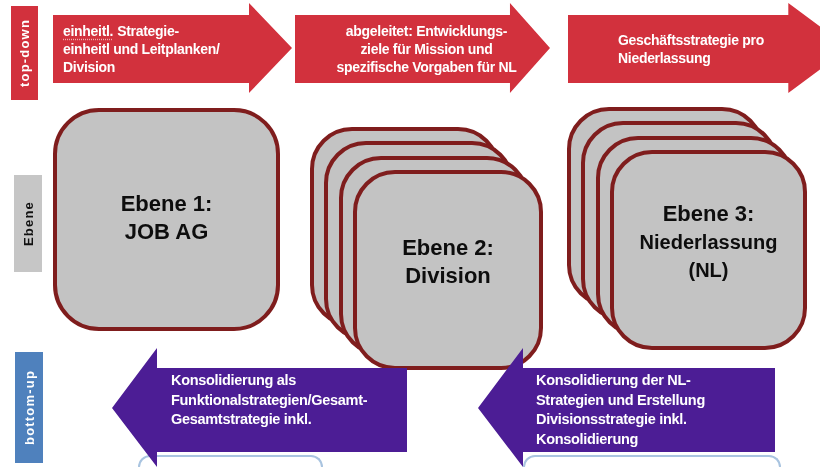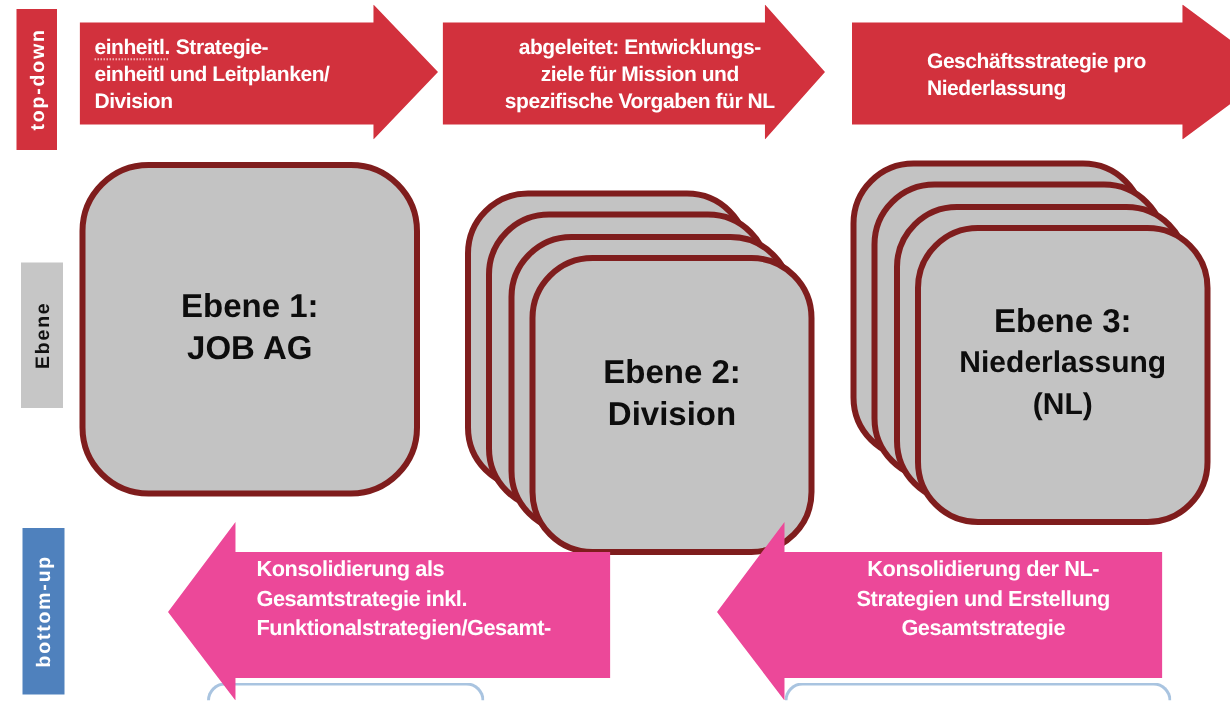--- a/index.html
+++ b/index.html
@@ -26,26 +26,26 @@
   .ar1 { left:53px;  width:239px; clip-path:polygon(0% 13.3%, 82% 13.3%, 82% 0%, 100% 50%, 82% 100%, 82% 88.9%, 0% 88.9%); }
   .ar2 { left:295px; width:255px; clip-path:polygon(0% 13.3%, 84.3% 13.3%, 84.3% 0%, 100% 50%, 84.3% 100%, 84.3% 88.9%, 0% 88.9%);text-align:center; }
   .ar3 { left:568px; width:245px; clip-path:polygon(0% 13.3%, 78.4% 13.3%, 78.4% 0%, 100% 50%, 78.4% 100%, 78.4% 88.9%, 0% 88.9%);padding-left:36px; }
   .ar1 .txt { padding:19px 0 0 10px; }
   .ar2 .txt { padding:19px 0 0 8px; }
   .ar3 .txt { padding:28px 0 0 14px; }
   .u-dotted { text-decoration:underline dotted rgba(255,215,215,0.75); text-underline-offset:3px; }
   .gap { margin-left:4px; }
 
   
-  .arrow-blue { background:#ec4899; top:348px; height:119px;
+  .arrow-blue { background:#4c1d95; top:348px; height:119px;
                 font-size:14.5px; line-height:19.5px; }
   .ab1 { left:112px; width:295px; clip-path:polygon(0% 50.4%, 15.25% 0%, 15.25% 16.8%, 100% 16.8%, 100% 87.4%, 15.25% 87.4%, 15.25% 100%); }
   .ab2 { left:478px; width:297px; clip-path:polygon(0% 50.4%, 15.15% 0%, 15.15% 16.8%, 100% 16.8%, 100% 87.4%, 15.15% 87.4%, 15.15% 100%); }
   .ab1 .txt { padding:23px 0 0 59px; }
-  .ab2 .txt { padding:23px 0 0 58px;text-align:center; }
+  .ab2 .txt { padding:23px 0 0 58px; }
   .squiggle { text-decoration:underline wavy #e04848; text-decoration-thickness:1px; text-underline-offset:3px; }
 
   
   .stack { position:absolute; }
   .stk2 { left:310px; top:89px; width:233px; height:243px;margin-top:38px; }
   .stk3 { left:567px; top:107px; width:240px; height:297px; }
   .card { position:absolute; background:#c3c3c3; border:4px solid #7f1d1d; border-radius:42px; box-sizing:border-box; }
   .card-single { left:53px; top:108px; width:227px; height:223px; border-radius:46px;
                  display:flex; align-items:center; justify-content:center; }
   .stk2 .card { width:190px; height:200px; }
@@ -130,26 +130,27 @@
       </div>
     </div>
   </div>
 
   <div class="cutoff co1"></div>
   <div class="cutoff co2"></div>
 
   <div class="arrow arrow-blue ab1">
     <div class="txt">
       <div>Konsolidierung als</div>
+      <div>Funktionalstrategien/Gesamt-</div>
       <div>Gesamtstrategie inkl.</div>
-      <div>Funktionalstrategien/Gesamt-</div>
     </div>
   </div>
 
   <div class="arrow arrow-blue ab2">
     <div class="txt">
       <div>Konsolidierung der NL-</div>
       <div>Strategien und Erstellung</div>
-      <div>Gesamtstrategie</div>
+      <div>Divisionsstrategie inkl.</div>
+      <div>Konsolidierung</div>
     </div>
   </div>
 
 </div>
 
 </body></html>

